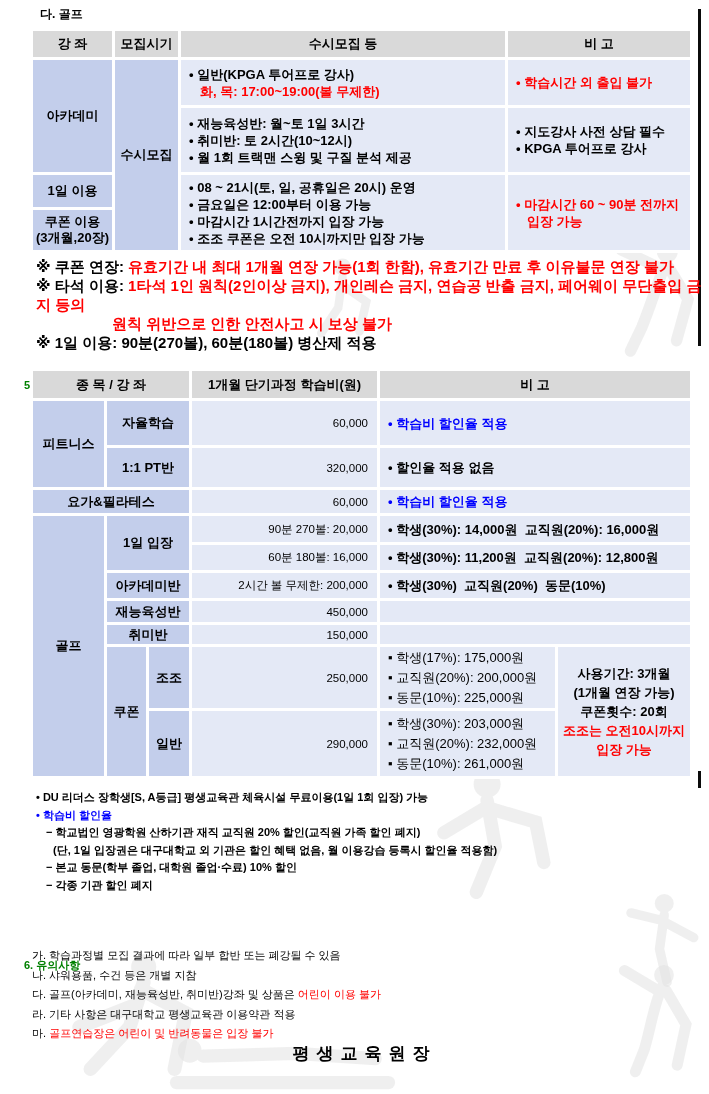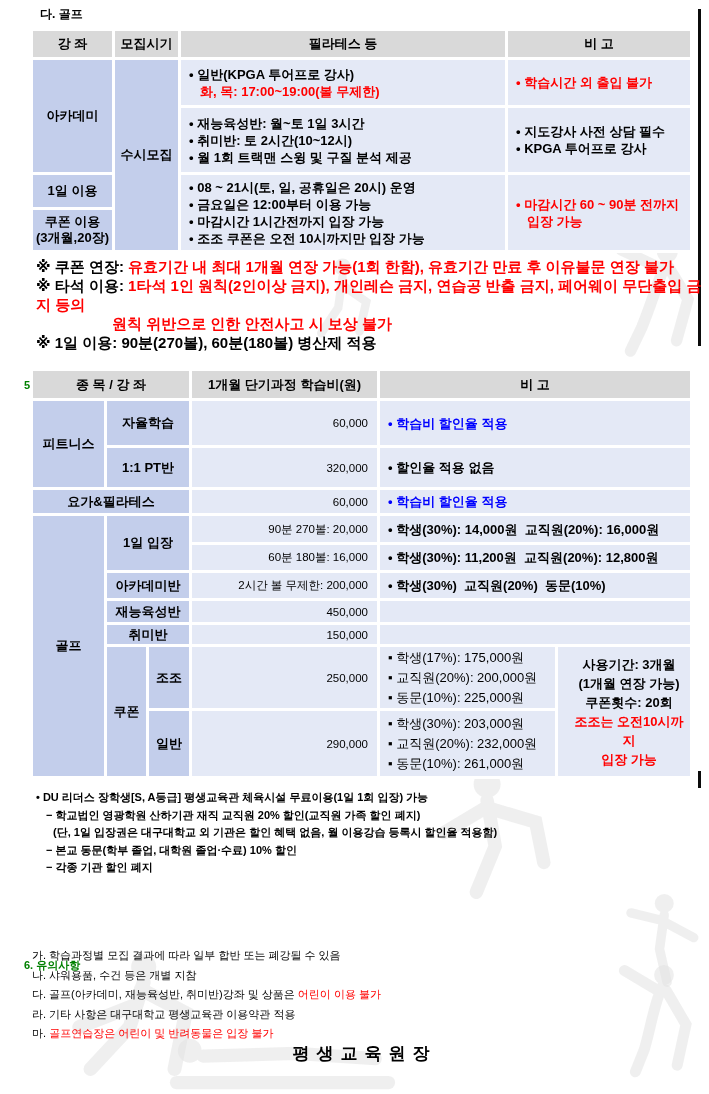--- a/index.html
+++ b/index.html
@@ -13,21 +13,21 @@
   
   .heading{position:absolute;left:28px;top:6px;font-size:12px;font-weight:700;margin-left:12px;}
   .sec-title{position:absolute;font-size:11px;font-weight:700;color:#008000;margin-top:34px;}
   
   table{border-collapse:collapse;table-layout:fixed;position:absolute;}
   td{border:3px solid #fff;vertical-align:middle;font-size:13px;font-weight:700;
      padding:0;overflow:hidden;}
   td div{white-space:pre-wrap;}
   .hd{background:#D9D9D9;text-align:center;}
   .lbl{background:#C3CEEB;text-align:center;line-height:16px;}
-  .dat{background:#E4E9F6;padding-left:10px;}
+  .dat{background:#E4E9F6;}
   .sched{padding-left:8px;}
   .sched .ln{line-height:17px;}
   .num{text-align:right;padding-right:9px;font-weight:400;font-size:11.5px;}
   .ctr{text-align:center;line-height:19px;}
   .red{color:#FF0000;}
   .blue{color:#0000FF;}
   .ind{padding-left:11px;}
   .thin{font-weight:400;}
   .thin .ln{line-height:20px;}
   
@@ -99,21 +99,21 @@
     <colgroup>
         <col style="width:82px">
         <col style="width:66px">
         <col style="width:327px">
         <col style="width:185px">
       </colgroup>
     <tbody>
         <tr style="height:29px">
       <td class="hd">강  좌</td>
       <td class="hd">모집시기</td>
-      <td class="hd">필라테스 등</td>
+      <td class="hd">수시모집 등</td>
       <td class="hd">비  고</td>
     </tr>
     <tr style="height:48px">
       <td class="lbl" rowspan="2">아카데미</td>
       <td class="lbl" rowspan="4">수시모집</td>
       <td class="dat sched">
         <div class="ln">• 일반(KPGA 투어프로 강사)</div>
         <div class="ln red ind">화, 목: 17:00~19:00(볼 무제한)</div>
       </td>
       <td class="dat sched">
@@ -254,20 +254,21 @@
         <div class="ln">▪ 학생(30%): 203,000원</div>
         <div class="ln">▪ 교직원(20%): 232,000원</div>
         <div class="ln">▪ 동문(10%): 261,000원</div>
       </td>
     </tr>
   </tbody>
     </table>
 
   <div class="dn">
     <div>• DU 리더스 장학생[S, A등급] 평생교육관 체육시설 무료이용(1일 1회 입장) 가능</div>
+    <div class="blue">• 학습비 할인율</div>
     <div class="ind1">− 학교법인 영광학원 산하기관 재직 교직원 20% 할인(교직원 가족 할인 폐지)</div>
     <div class="ind2">(단, 1일 입장권은 대구대학교 외 기관은 할인 혜택 없음, 월 이용강습 등록시 할인율 적용함)</div>
     <div class="ind1">− 본교 동문(학부 졸업, 대학원 졸업·수료) 10% 할인</div>
     <div class="ind1">− 각종 기관 할인 폐지</div>
   </div>
 
   <div class="sec-title" style="left:24px;top:924px">6. 유의사항</div>
   <div class="notice">
     <div>가. 학습과정별 모집 결과에 따라 일부 합반 또는 폐강될 수 있음</div>
     <div>나. 샤워용품, 수건 등은 개별 지참</div>

